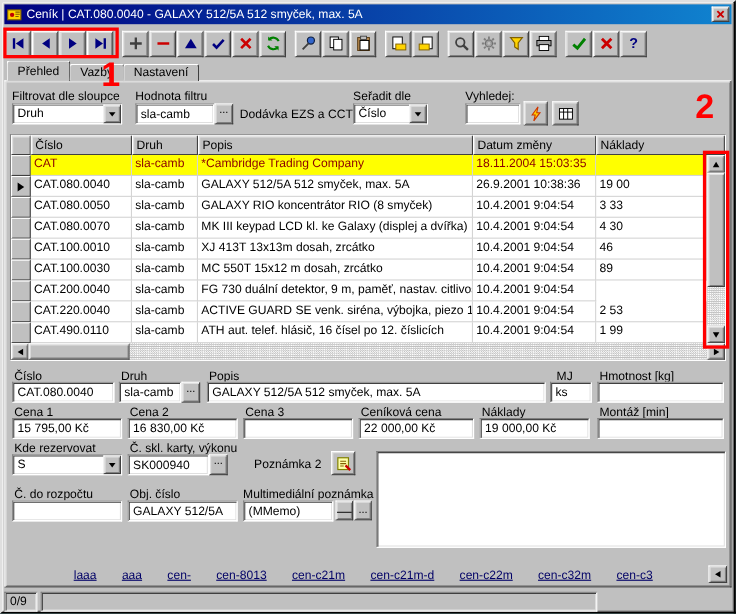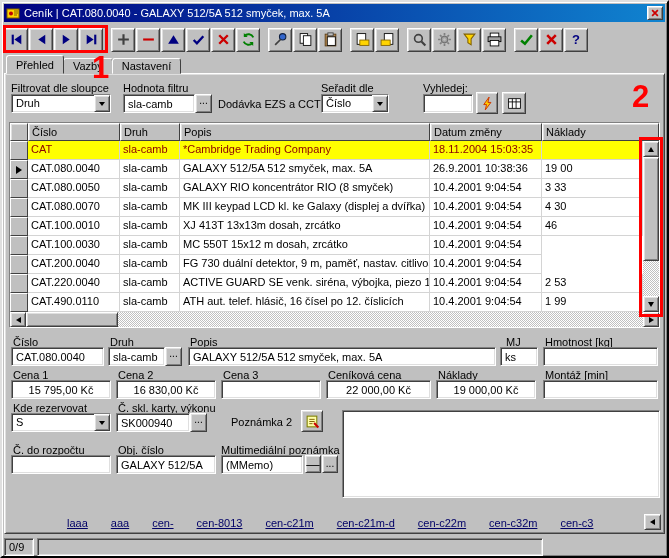--- a/index.html
+++ b/index.html
@@ -21,21 +21,21 @@
 .grp{margin-left:7px}
 .qmark{color:#000080;font-weight:bold;font-size:13px}
 
 .tabstrip{left:2px;top:53px;height:19px;display:flex;align-items:flex-end;z-index:3;padding-left:2px}
 .tab{height:16px;padding:1px 9px 0;background:#c0c0c0;border:1px solid;border-color:#fff #404040 #c0c0c0 #fff;border-radius:3px 3px 0 0;margin-right:-1px;white-space:nowrap}
 .tab.active{height:19px;z-index:4;padding-top:3px}
 
 .page{left:2px;top:71px;width:661px;height:461px;background:#c0c0c0;border:1px solid;border-color:#fff #404040 #404040 #fff;box-shadow:inset 1px 1px 0 #dfdfdf,inset -1px -1px 0 #808080}
 .lbl{position:absolute;white-space:nowrap;color:#000}
 .field{background:#fff;border:1px solid;border-color:#808080 #fff #fff #808080;box-shadow:inset 1px 1px 0 #404040,inset -1px -1px 0 #dfdfdf;font-family:inherit;font-size:11px;padding:1px 4px;height:19px;outline:none}
-.money{text-align:center}
+.money{text-align:left}
 .combo{padding:0;display:flex;align-items:stretch}
 .cv{flex:1;padding:2px 0 0 4px;overflow:hidden;white-space:nowrap}
 .drop{width:16px;display:flex;align-items:center;justify-content:center;padding:0}
 .arr{width:0;height:0;border-left:3.5px solid transparent;border-right:3.5px solid transparent;border-top:4px solid #000}
 .ell{font-size:10px;line-height:4px;padding:0 0 5px;text-align:center}
 
 .grid{left:4px;top:48px;width:651px;height:206px;background:#fff;border:1px solid;border-color:#808080 #fff #fff #808080}
 .grid-header{display:flex;height:18px;background:#c0c0c0}
 .hcell{border:1px solid;border-color:#fff #404040 #404040 #fff;box-shadow:inset 1px 1px 0 #dfdfdf;padding:2px 3px;white-space:nowrap;overflow:hidden;background:#c0c0c0}
 .gw0{width:18px}.gw1{width:92px}.gw2{width:60px}.gw3{width:250px}.gw4{width:112px}.gw5{flex:1}
@@ -315,20 +315,21 @@
             <div class="cell gw3">XJ 413T 13x13m dosah, zrcátko</div>
             <div class="cell gw4 datum">10.4.2001 9:04:54</div>
             <div class="cell gw5">46</div>
           </div>
           <div class="grow">
             <div class="gut"></div>
             <div class="cell gw1">CAT.100.0030</div>
             <div class="cell gw2">sla-camb</div>
             <div class="cell gw3">MC 550T 15x12 m dosah, zrcátko</div>
             <div class="cell gw4 datum">10.4.2001 9:04:54</div>
+            <div class="cell gw5">89</div>
           </div>
           <div class="grow">
             <div class="gut"></div>
             <div class="cell gw1">CAT.200.0040</div>
             <div class="cell gw2">sla-camb</div>
             <div class="cell gw3">FG 730 duální detektor, 9 m, paměť, nastav. citlivost</div>
             <div class="cell gw4 datum">10.4.2001 9:04:54</div>
           </div>
           <div class="grow">
             <div class="gut"></div>

